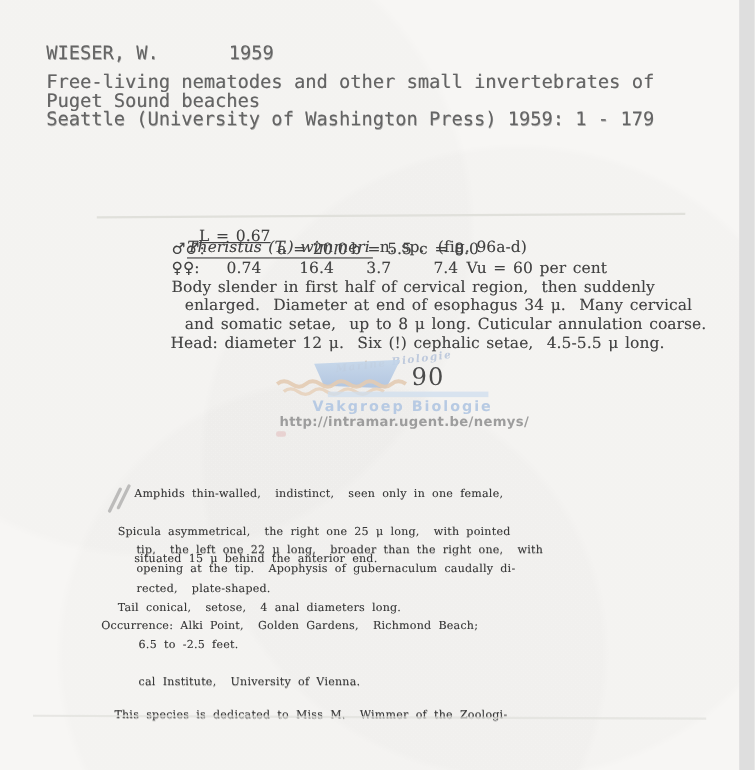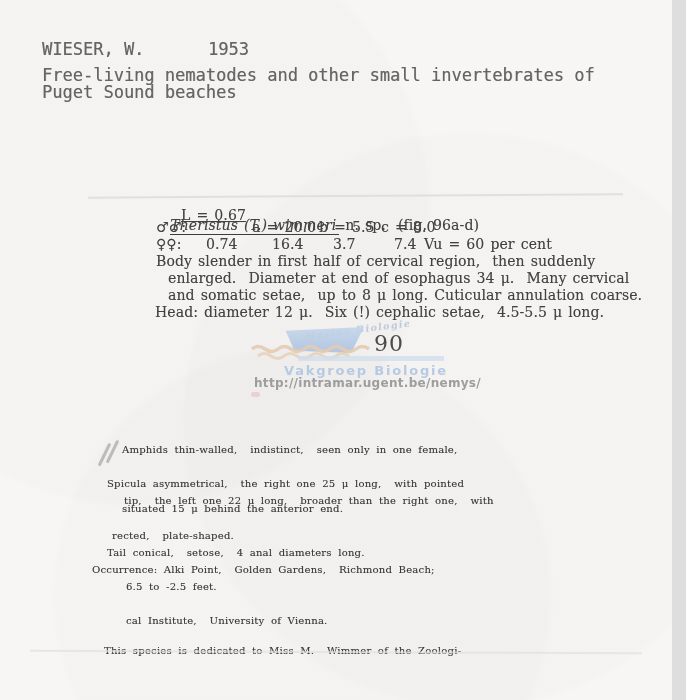--- a/index.html
+++ b/index.html
@@ -66,23 +66,24 @@
   .pencil{width:2.5px;height:25px;background:#8f8f8f;opacity:0.55;transform:rotate(26deg);border-radius:2px;}
   .clip-edge{height:1.5px;background:#e0e0db;}
   .pink-speck{width:9px;height:5px;background:rgba(222,160,160,0.35);border-radius:2px;}
 </style>
 </head>
 <body>
 
 <div class="page">
 
   <div class="abs type" style="left:42px;top:41px;">WIESER, W.</div>
-  <div class="abs type" style="left:208px;top:41px;">1953</div>
+  <div class="abs type" style="left:208px;top:41px;">1959</div>
   <div class="abs type" style="left:42px;top:67px;">Free-living nematodes and other small invertebrates of</div>
   <div class="abs type" style="left:42px;top:84px;">Puget Sound beaches</div>
+  <div class="abs type" style="left:42px;top:101px;">Seattle (University of Washington Press) 1959: 1 - 179</div>
 
   <div class="abs clip-edge" style="left:88px;top:195px;width:535px;transform:rotate(-0.35deg);"></div>
 
   <div class="abs print-sm species-title" style="left:146px;top:201px;">
     <span class="species-name">Theristus (T.) wimmeri</span><span class="species-suffix"> n. sp.  (fig. 96a-d)</span>
   </div>
 
   <div class="abs print-sm" style="left:156px;top:219px;">♂♂:</div>
   <div class="abs print-sm" style="left:181px;top:207px;text-decoration:underline;">L = 0.67</div>
   <div class="abs print-sm" style="left:252px;top:219px;">a = 20.0</div>
@@ -120,21 +121,22 @@
   <div class="abs wm-url" style="left:254px;top:376px;">http://intramar.ugent.be/nemys/</div>
   <div class="abs pink-speck" style="left:251px;top:392px;"></div>
 
   <div class="abs pencil" style="left:103px;top:442px;"></div>
   <div class="abs pencil" style="left:111px;top:439px;"></div>
 
   <div class="abs print-lg" style="left:122px;top:441px;">Amphids thin-walled,  indistinct,  seen only in one female,</div>
   <div class="abs print-lg" style="left:122px;top:458px;margin-top:42px;">situated 15 μ behind the anterior end.</div>
   <div class="abs print-lg" style="left:107px;top:475px;">Spicula asymmetrical,  the right one 25 μ long,  with pointed</div>
   <div class="abs print-lg" style="left:124px;top:492px;">tip,  the left one 22 μ long,  broader than the right one,  with</div>
-  <div class="abs print-lg" style="left:112px;top:527px;">rected,  plate-shaped.</div>
+  <div class="abs print-lg" style="left:124px;top:509px;">opening at the tip.  Apophysis of gubernaculum caudally di-</div>
+  <div class="abs print-lg" style="left:124px;top:527px;">rected,  plate-shaped.</div>
   <div class="abs print-lg" style="left:107px;top:544px;">Tail conical,  setose,  4 anal diameters long.</div>
   <div class="abs print-lg" style="left:92px;top:561px;">Occurrence: Alki Point,  Golden Gardens,  Richmond Beach;</div>
   <div class="abs print-lg" style="left:126px;top:578px;">6.5 to -2.5 feet.</div>
   <div class="abs print-lg" style="left:104px;top:595px;margin-top:47px;">This species is dedicated to Miss M.  Wimmer of the Zoologi-</div>
   <div class="abs print-lg" style="left:126px;top:612px;">cal Institute,  University of Vienna.</div>
 
   <div class="abs clip-edge" style="left:30px;top:651px;width:612px;transform:rotate(0.25deg);opacity:0.7;"></div>
 
 </div>
 

